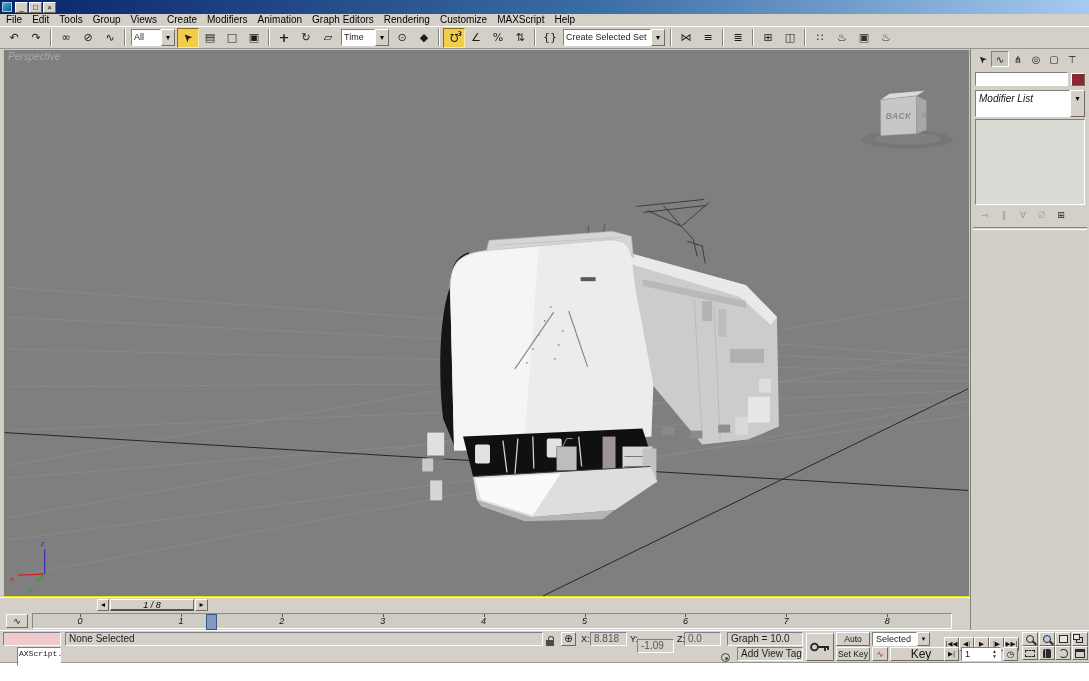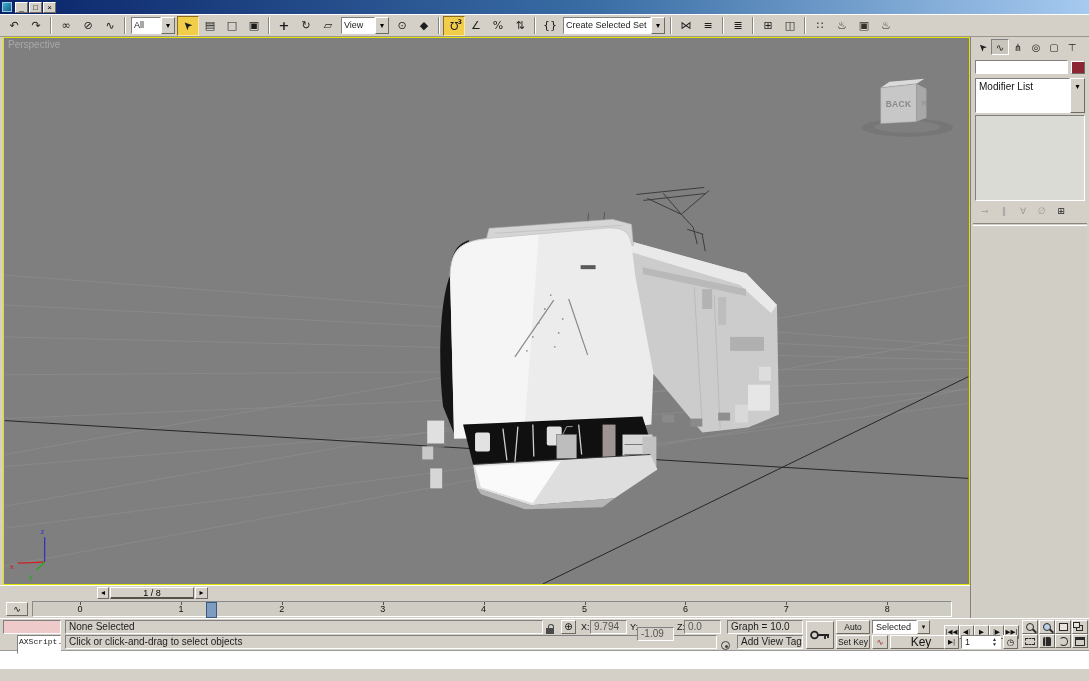--- a/index.html
+++ b/index.html
@@ -38,21 +38,21 @@
   .c-dark { color:#3c3c3c; } .c-dark span.g{ color:#33332a; }
   .badge { position:absolute; top:1px; right:2px; font-size:6.5px; font-weight:bold; }
   .tsep { width:2px; height:17px; border-left:1px solid #8a867e; border-right:1px solid #fff; margin:0 3px; flex:none; }
   .tdrop { display:flex; height:17px; margin:0 2px; flex:none; }
   .tdrop .val { background:#fff; border:1px solid; border-color:#808080 #fff #fff #808080;
     font-size:9px; line-height:15px; padding:0 2px; color:#222; overflow:hidden; white-space:nowrap; }
   .tdrop .arr { width:14px; text-align:center; font-size:8px; line-height:15px;
     background:#d4d0c8; border:1px solid; border-color:#fff #6f6b63 #6f6b63 #fff; }
 
   
-  .main-row { display:flex; height:581px; }
+  .main-row { display:flex; height:581px;font-style:italic; }
   .left-col { width:970px; display:flex; flex-direction:column; }
   .viewport { height:548px; width:967px; margin-left:3px; background:#7f7f7f;
     border:1px solid #e4e400; position:relative; }
   .vp-label { position:absolute; left:4px; top:1px; font-size:10px; color:#a9a9a9; z-index:2; }
   .scene { position:absolute; left:0; top:0; }
 
   
   .ts-row { height:15px; position:relative; background:#d4d0c8; border-top:1px solid #fff; }
   .ts-btn { position:absolute; top:1px; width:12px; height:12px; font-size:8px; line-height:10px; text-align:center; }
   .ts-handle { position:absolute; left:110px; top:1px; width:84px; height:12px; text-align:center;
@@ -70,21 +70,21 @@
   .panel-col { width:119px; background:#d4d0c8; border-left:1px solid #808080; padding:1px 2px 0 2px;
     display:flex; flex-direction:column; }
   .p-tabs { height:18px; display:flex; align-items:center; }
   .ptab { width:18px; height:16px; display:flex; align-items:center; justify-content:center;
     font-family:"DejaVu Sans",sans-serif; font-size:10px; color:#222; }
   .ptab.active { background:#c8c5bc; border:1px solid; border-color:#808080 #fff #fff #808080; }
   .p-namerow { height:22px; display:flex; align-items:center; gap:3px; padding:0 2px; }
   .p-name { flex:1; height:14px; background:#fff; border:1px solid; border-color:#808080 #fff #fff #808080;
     font-size:9px; padding:0 2px; }
   .p-swatch { width:14px; height:13px; background:#8c2633; border:1px solid; border-color:#fff #6f6b63 #6f6b63 #fff; }
-  .p-modlist { height:35px; display:flex; margin:0 2px; }
+  .p-modlist { height:27px; display:flex; margin:0 2px; }
   .p-modlist .val { flex:1; background:#fff; border:1px solid; border-color:#808080 #fff #fff #808080;
     font-size:10px; line-height:15px; padding-left:3px; color:#111; }
   .p-modlist .arr { width:15px; text-align:center; font-size:8px; line-height:15px;
     background:#d4d0c8; border:1px solid; border-color:#fff #6f6b63 #6f6b63 #fff; }
   .p-stack { height:86px; margin:2px 2px 0 2px; background:#dbdbd6;
     border:1px solid; border-color:#808080 #fff #fff #808080; }
   .p-stackbtns { height:20px; display:flex; align-items:center; gap:3px; padding:0 4px; }
   .sbtn { width:16px; height:15px; text-align:center; font-family:"DejaVu Sans",sans-serif;
     font-size:9px; line-height:14px; color:#222; }
   .sbtn.disabled { color:#9a9a9a; }
@@ -137,20 +137,35 @@
 
   <div class="titlebar">
     <div class="title-icon"></div>
     <div class="winbtns" id="winbtns">
         <div class="winbtn">_</div>
         <div class="winbtn">□</div>
         <div class="winbtn">×</div>
       </div>
   </div>
 
+  <div class="menubar" id="menubar">
+      <div class="menu-item">File</div>
+      <div class="menu-item">Edit</div>
+      <div class="menu-item">Tools</div>
+      <div class="menu-item">Group</div>
+      <div class="menu-item">Views</div>
+      <div class="menu-item">Create</div>
+      <div class="menu-item">Modifiers</div>
+      <div class="menu-item">Animation</div>
+      <div class="menu-item">Graph Editors</div>
+      <div class="menu-item">Rendering</div>
+      <div class="menu-item">Customize</div>
+      <div class="menu-item">MAXScript</div>
+      <div class="menu-item">Help</div>
+    </div>
 
   <div class="toolbar" id="toolbar">
       <div class="tbtn">
         <span class="g">↶</span>
       </div>
       <div class="tbtn">
         <span class="g">↷</span>
       </div>
       <div class="tsep"></div>
       <div class="tbtn">
@@ -183,21 +198,21 @@
       <div class="tbtn bold">
         <span class="g">+</span>
       </div>
       <div class="tbtn">
         <span class="g">↻</span>
       </div>
       <div class="tbtn">
         <span class="g">▱</span>
       </div>
       <div class="tdrop">
-        <div class="val" style="width: 34px;">View</div>
+        <div class="val" style="width: 34px;">Time</div>
         <div class="arr">▾</div>
       </div>
       <div class="tbtn">
         <span class="g">⊙</span>
       </div>
       <div class="tbtn">
         <span class="g">◆</span>
       </div>
       <div class="tsep"></div>
       <div class="tbtn tactive rot180">
@@ -435,27 +450,26 @@
       <div class="p-sep"></div>
       <div class="p-rest"></div>
     </div>
   </div>
 
   <div class="statusbar">
     <div class="abs sunken ms-pink" style="left:3px;top:1px;width:58px;height:14px;"></div>
     <div class="abs sunken white ms-white" style="left:17px;top:16px;width:44px;height:19px;">AXScript.</div>
 
     <div class="abs sunken fld" style="left:65px;top:1px;width:478px;height:14px;">None Selected</div>
-    <div class="abs sunken fld" style="left:65px;top:16px;width:652px;height:14px;">Click or click-and-drag to select objects</div>
 
     <div class="abs" style="left:546px;top:1px;width:13px;height:14px;"><span class="ic ic-lock"></span></div>
     <div class="abs raised btn" style="left:561px;top:1px;width:15px;height:14px;font-size:10px;line-height:11px;">⊕</div>
 
     <div class="abs lbl" style="left:581px;top:3px;">X:</div>
-    <div class="abs sunken fld" style="left:590px;top:1px;width:37px;height:14px;color:#555;">9.794</div>
+    <div class="abs sunken fld" style="left:590px;top:1px;width:37px;height:14px;color:#555;">8.818</div>
     <div class="abs lbl" style="left:630px;top:3px;">Y:</div>
     <div class="abs sunken fld" style="left:637px;top:8px;width:37px;height:14px;color:#555;">-1.09</div>
     <div class="abs lbl" style="left:677px;top:3px;">Z:</div>
     <div class="abs sunken fld" style="left:684px;top:1px;width:37px;height:14px;color:#555;">0.0</div>
 
     <div class="abs sunken fld" style="left:727px;top:1px;width:76px;height:14px;">Graph = 10.0</div>
     <div class="abs" style="left:721px;top:17px;"><span class="ic ic-comm"></span></div>
     <div class="abs sunken fld" style="left:737px;top:16px;width:66px;height:14px;">Add View Tag</div>
 
     <div class="abs raised" style="left:806px;top:2px;width:28px;height:28px;display:flex;align-items:center;justify-content:center;">

